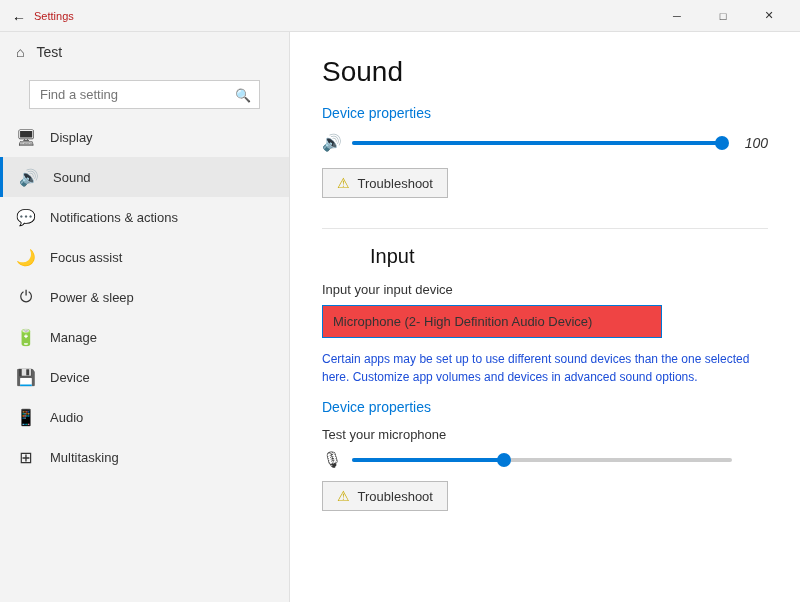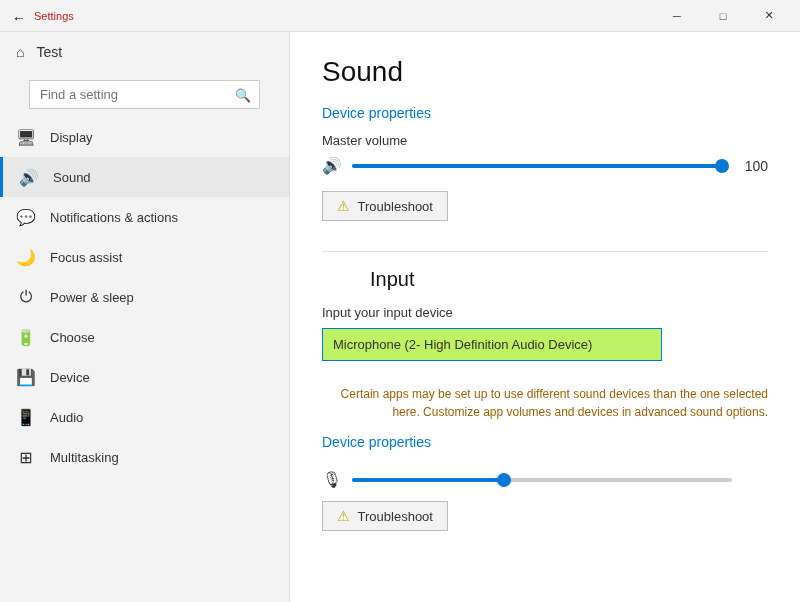--- a/index.html
+++ b/index.html
@@ -77,44 +77,44 @@
     .slider-track {
       flex: 1; height: 4px; background: #ccc; border-radius: 2px; position: relative; cursor: pointer;
     }
     .slider-fill {
       height: 100%; background: #0078d7; border-radius: 2px;
     }
     .slider-thumb {
       width: 14px; height: 14px; background: #0078d7; border-radius: 50%;
       position: absolute; right: -7px; top: 50%; transform: translateY(-50%);
     }
-    .volume-value { font-size: 14px; color: #333; min-width: 36px; text-align: right; }
+    .volume-value { font-size: 14px; color: #333; min-width: 36px; text-align: right; font-style: italic; }
 
     
     .troubleshoot-btn {
       display: inline-flex; align-items: center; gap: 8px;
       padding: 6px 14px; border: 1px solid #bbb; background: #f3f3f3;
       cursor: pointer; font-size: 13px; color: #333; margin-bottom: 14px;
     }
     .warn-icon { color: #c8a900; font-size: 14px; }
 
     
     .section-divider { border: none; border-top: 1px solid #e5e5e5; margin: 16px 0; }
 
     .input-section-title { font-size: 20px; font-weight: 300; color: #111; margin-bottom: 14px; margin-left: 48px; }
 
     
     .dropdown-select {
       width: 100%; max-width: 340px; padding: 8px 10px;
-      border: 1px solid #0078d7; background: #bef264;
-      font-size: 13px; color: #333; cursor: pointer; margin-bottom: 24px;
+      border: 1px solid #0078d7; background: #ef4444;
+      font-size: 13px; color: #333; cursor: pointer; margin-bottom: 12px;
       outline: none; appearance: none; -webkit-appearance: none;
     }
 
-    .info-text { font-size: 12px; color: #a16207; max-width: 460px; line-height: 1.5; margin-bottom: 12px; text-align: right; }
+    .info-text { font-size: 12px; color: #1d4ed8; max-width: 460px; line-height: 1.5; margin-bottom: 12px; }
 
     
     .mic-row {
       display: flex; align-items: center; gap: 10px; margin-bottom: 12px; margin-top: 8px;
     }
     .mic-icon { font-size: 16px; color: #333; }
     .slider-track-mic {
       flex: 1; height: 4px; background: #ccc; border-radius: 2px; position: relative; cursor: pointer; max-width: 380px;
     }
     .slider-fill-mic {
@@ -170,42 +170,41 @@
     <div class="sidebar-item">
       <span class="item-icon">🌙</span>
       <span>Focus assist</span>
     </div>
     <div class="sidebar-item">
       <span class="item-icon">⏻</span>
       <span>Power &amp; sleep</span>
     </div>
     <div class="sidebar-item">
       <span class="item-icon">🔋</span>
-      <span>Choose</span>
+      <span>Manage</span>
     </div>
     <div class="sidebar-item">
       <span class="item-icon">💾</span>
       <span>Device</span>
     </div>
     <div class="sidebar-item">
       <span class="item-icon">📱</span>
       <span>Audio</span>
     </div>
     <div class="sidebar-item">
       <span class="item-icon">⊞</span>
       <span>Multitasking</span>
     </div>
   </div>
 
   <div class="content">
     <h1 class="content-title">Sound</h1>
 
     <a class="link-text">Device properties</a>
 
-    <div class="section-label">Master volume</div>
 
     <div class="volume-row">
       <span class="volume-icon">🔊</span>
       <div class="slider-track">
         <div class="slider-fill" style="width:100%;"></div>
         <div class="slider-thumb"></div>
       </div>
       <span class="volume-value">100</span>
     </div>
 
@@ -223,20 +222,21 @@
     <div class="section-label">Input your input device</div>
 
     <select class="dropdown-select">
       <option>Microphone (2- High Definition Audio Device)</option>
     </select>
 
     <p class="info-text">Certain apps may be set up to use different sound devices than the one selected here. Customize app volumes and devices in advanced sound options.</p>
 
     <a class="link-text">Device properties</a>
 
+    <div class="section-label">Test your microphone</div>
 
     <div class="mic-row">
       <span class="mic-icon">🎙</span>
       <div class="slider-track-mic">
         <div class="slider-fill-mic"></div>
         <div class="slider-thumb-mic"></div>
       </div>
     </div>
 
     <button class="troubleshoot-btn">

